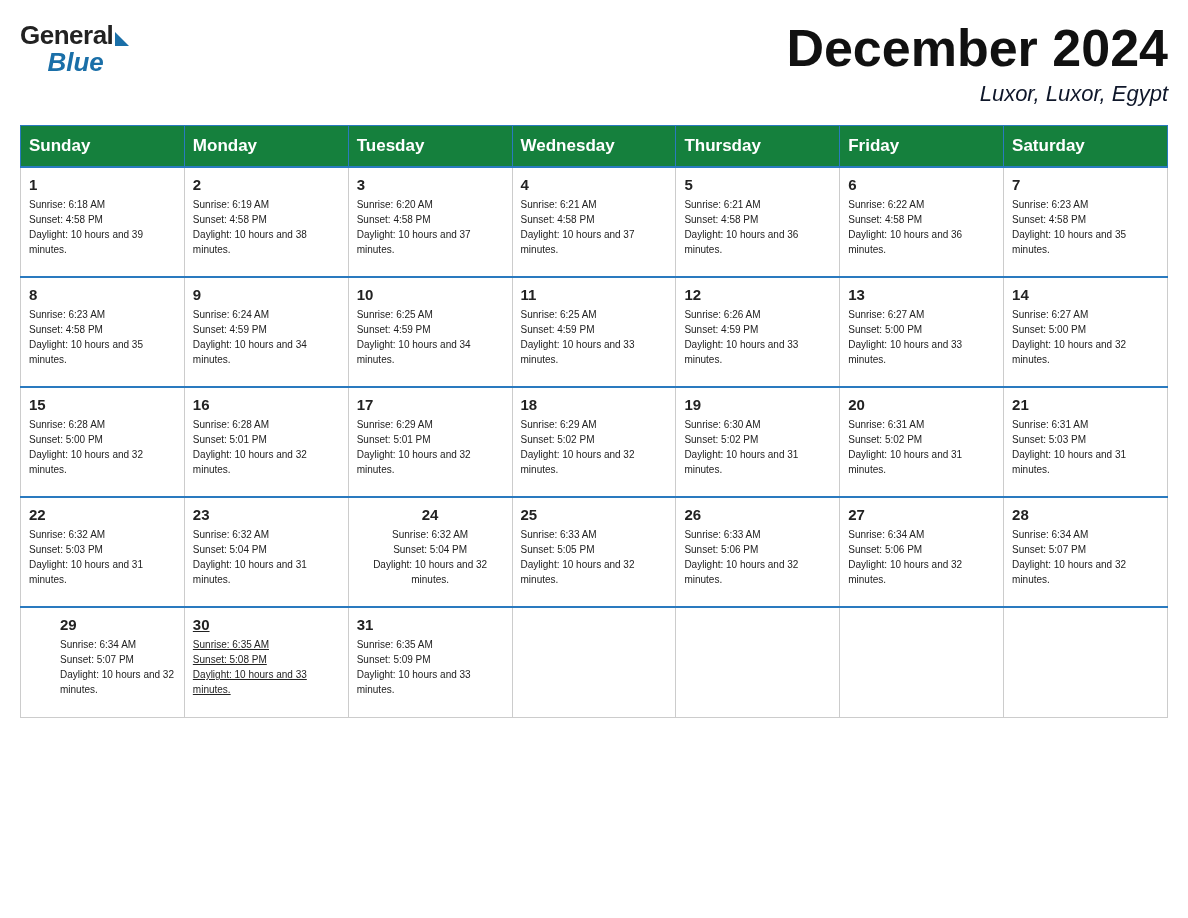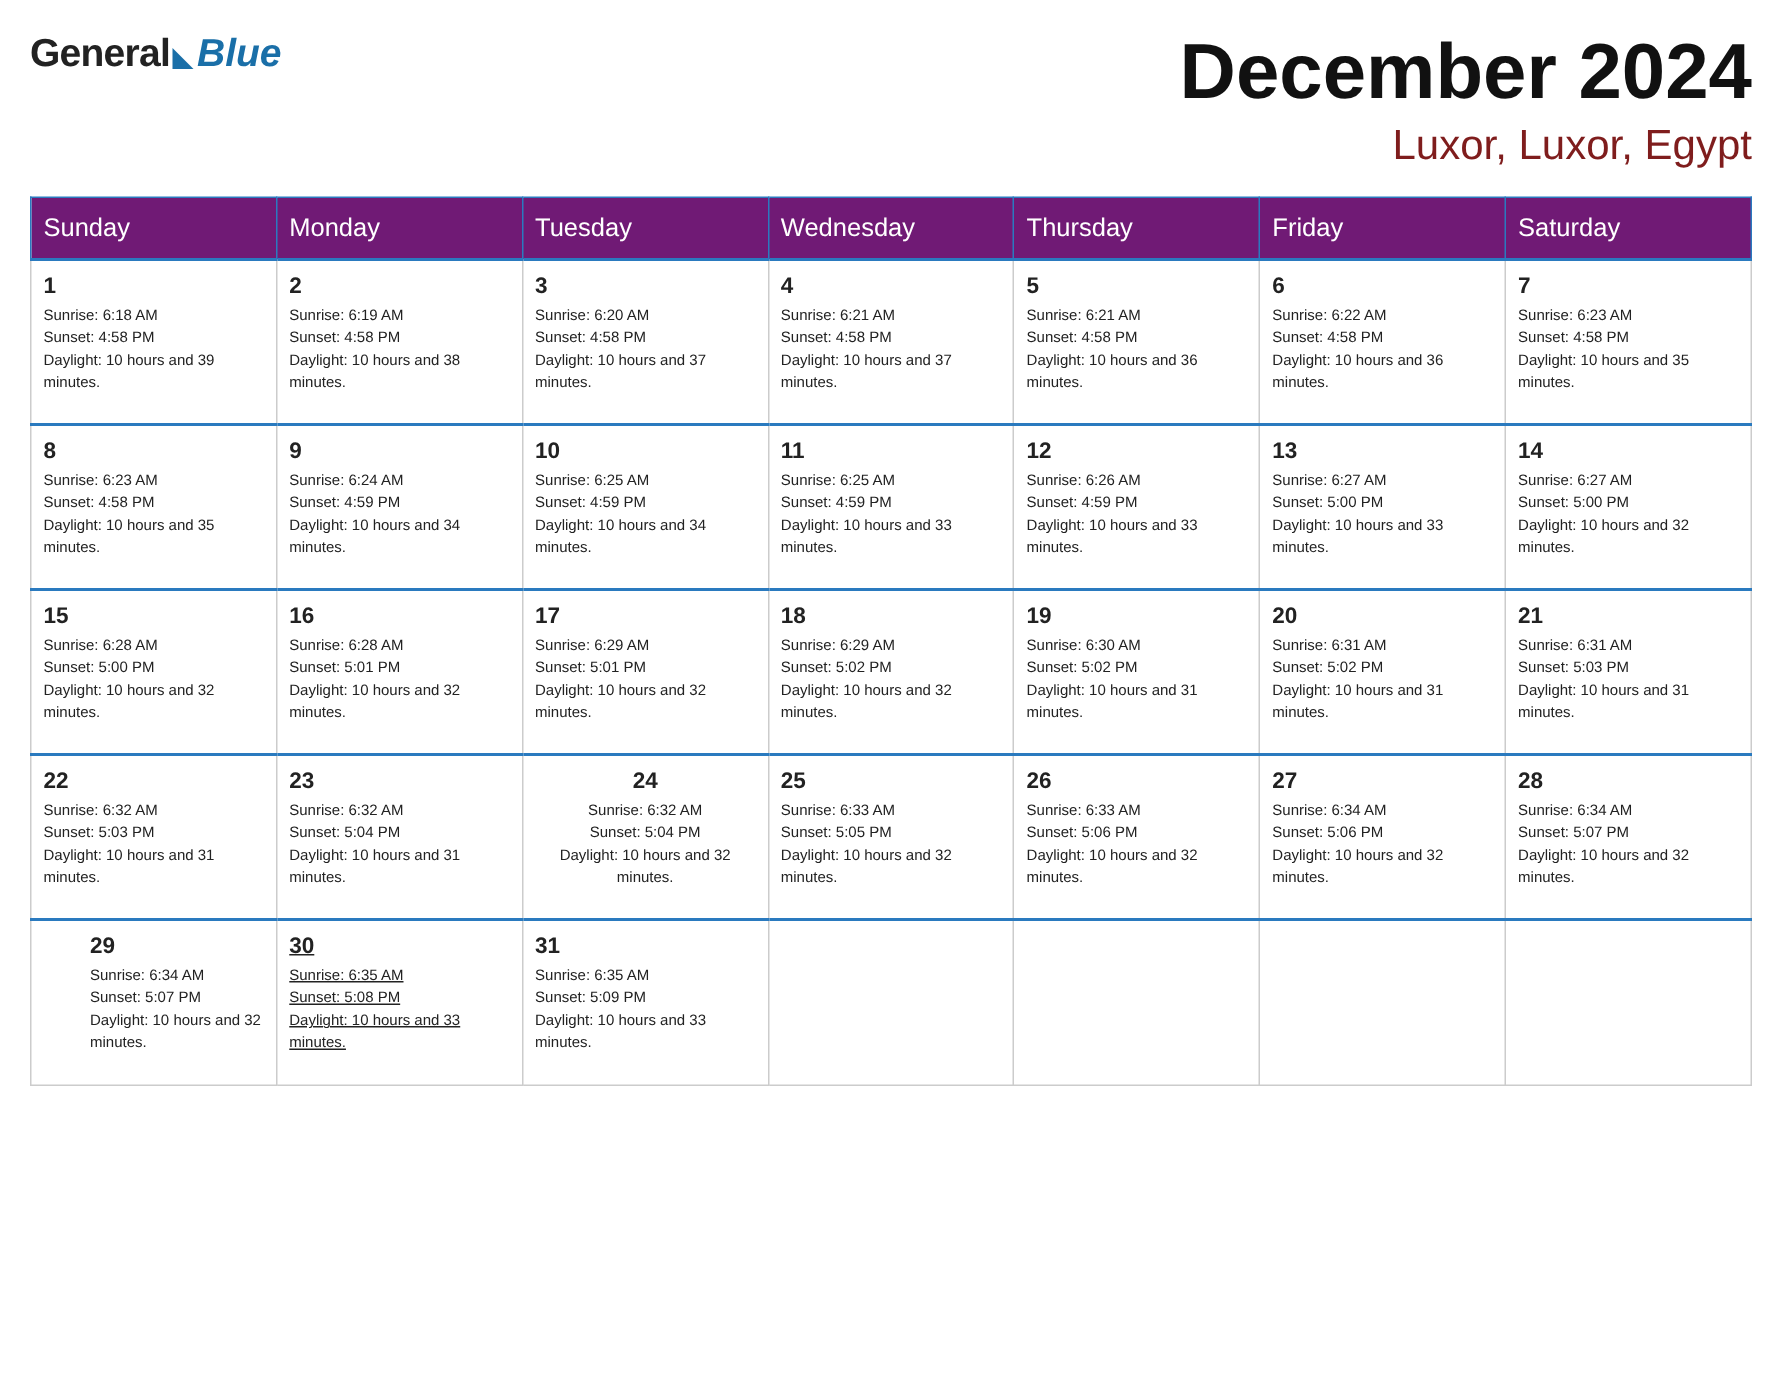--- a/index.html
+++ b/index.html
@@ -11,22 +11,22 @@
       padding: 20px;
     }
     .header {
       display: flex;
       justify-content: space-between;
       align-items: flex-start;
       margin-bottom: 18px;
     }
     .logo {
       display: flex;
-      flex-direction: row;
-      align-items: flex-end;
+      flex-direction: column;
+      align-items: center;
     }
     .logo-top {
       display: flex;
       align-items: center;
     }
     .logo-general {
       font-size: 26px;
       font-weight: bold;
       color: #222;
       letter-spacing: -0.5px;
@@ -51,34 +51,35 @@
     .title-block {
       text-align: right;
     }
     .month-title {
       font-size: 52px;
       font-weight: bold;
       color: #111;
       line-height: 1.1;
     }
     .location {
-      font-size: 28px;
-      color: #7f1d1d;
+      font-size: 22px;
+      color: #0f172a;
       margin-top: 4px;
+      font-style: italic;
     }
     table {
       width: 100%;
       border-collapse: collapse;
       table-layout: fixed;
     }
     thead tr th {
-      background-color: #701a75;
+      background-color: #15803d;
       color: #fff;
       font-size: 17px;
-      font-weight: normal;
+      font-weight: bold;
       padding: 10px 8px;
       text-align: left;
       border: 1px solid #2a7abf;
     }
     tbody tr td {
       border: 1px solid #ccc;
       vertical-align: top;
       padding: 8px 8px 10px 8px;
       font-size: 13px;
       color: #222;

